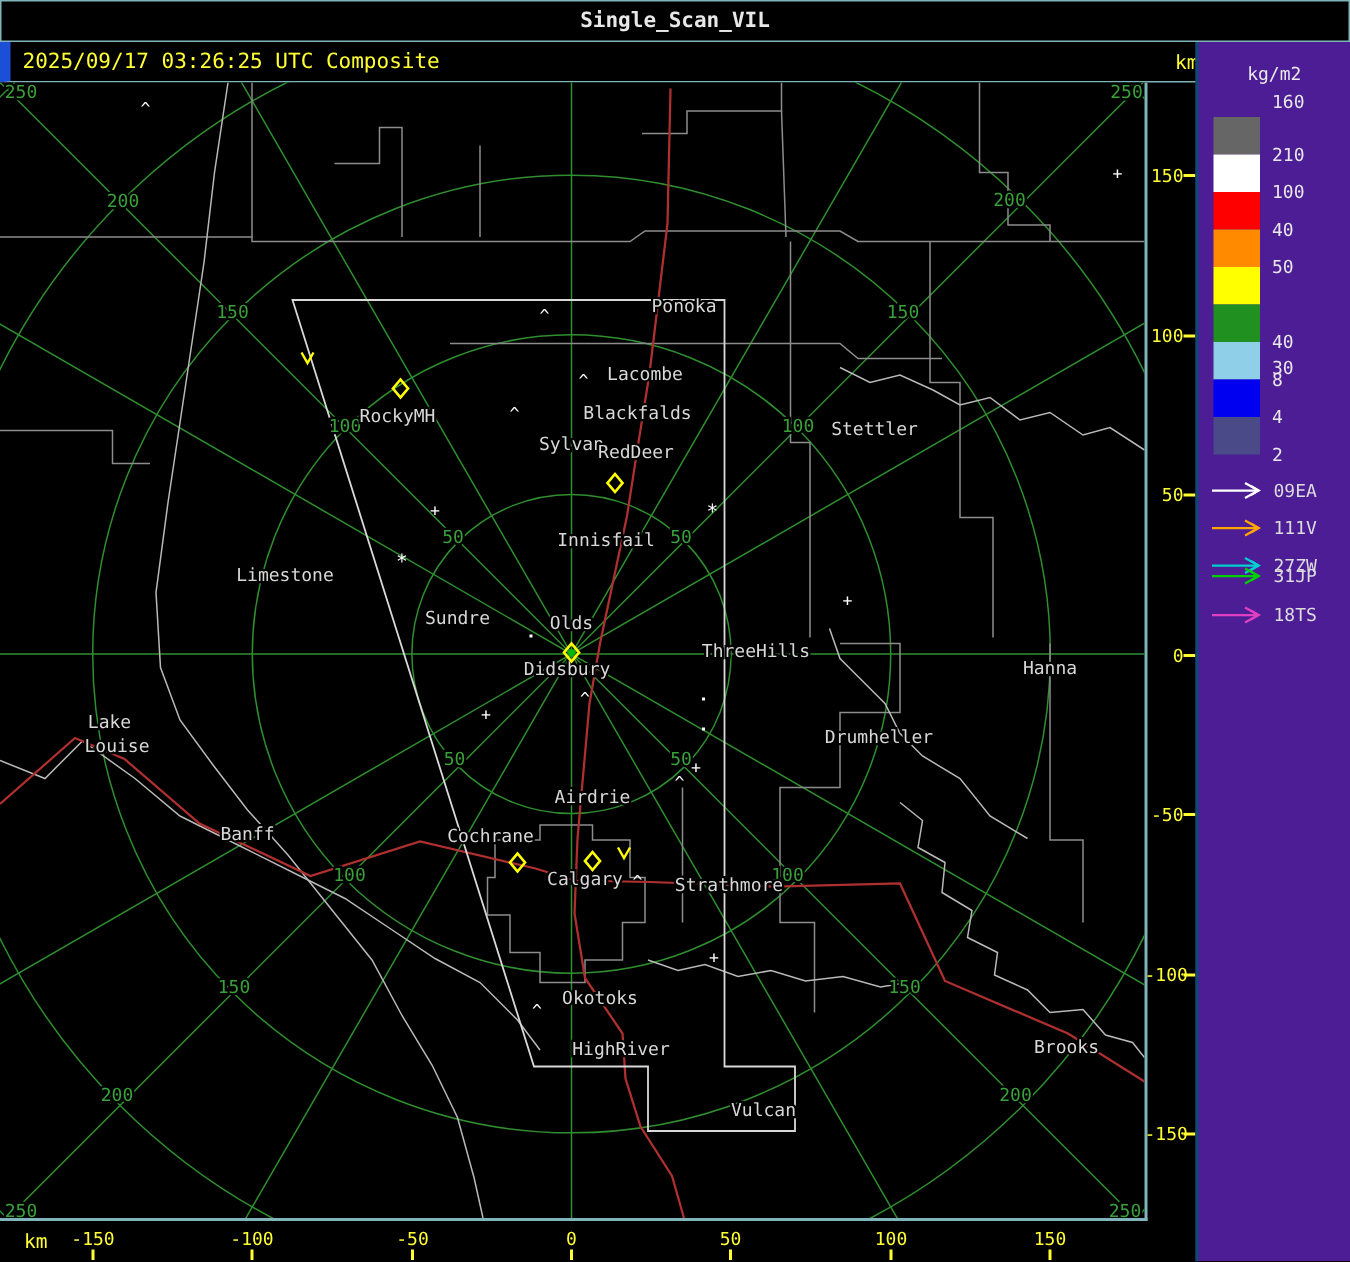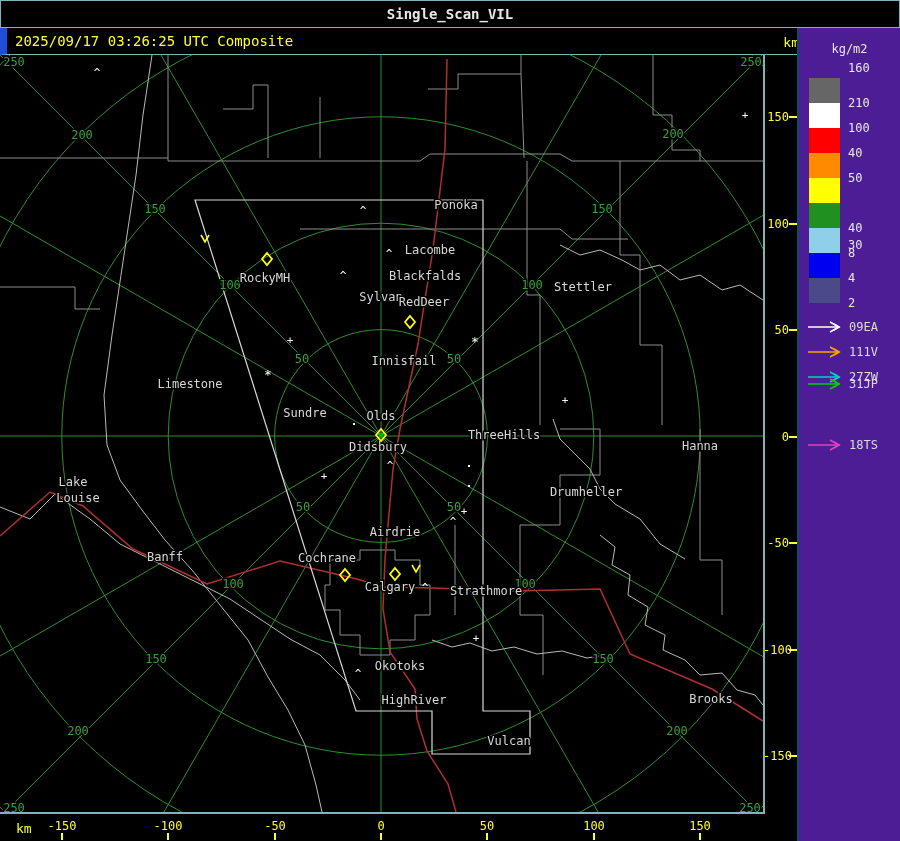--- a/index.html
+++ b/index.html
@@ -237,21 +237,21 @@
         <span class="tid">27ZW</span>
       </div>
       <div class="trk" style="top: 349px;">
         <svg width="38" height="14">
           <path d="M1,7 L31,7" stroke="#00d000" fill="none" stroke-width="1.5"></path>
           <path d="M23,2 L32,7 L23,12" stroke="#00d000" fill="none" stroke-width="1.5"></path>
           <path d="M27,4 L32,7 L27,10" stroke="#00d000" fill="none" stroke-width="1.5"></path>
         </svg>
         <span class="tid">31JP</span>
       </div>
-      <div class="trk" style="top: 410px;">
+      <div class="trk" style="top: 375px;">
         <svg width="38" height="14">
           <path d="M1,7 L31,7" stroke="#e040c0" fill="none" stroke-width="1.5"></path>
           <path d="M23,2 L32,7 L23,12" stroke="#e040c0" fill="none" stroke-width="1.5"></path>
           <path d="M27,4 L32,7 L27,10" stroke="#e040c0" fill="none" stroke-width="1.5"></path>
         </svg>
         <span class="tid">18TS</span>
       </div>
     </div>
 </div>
 

